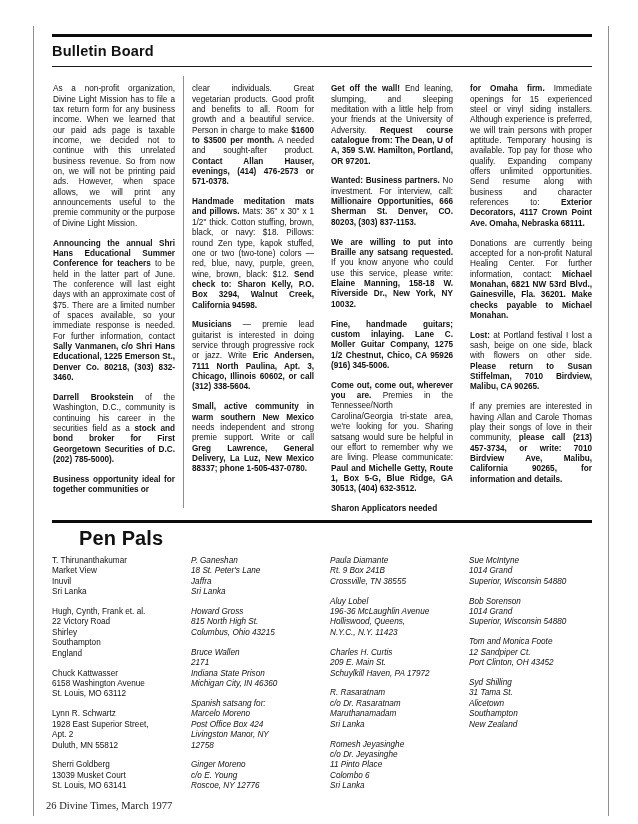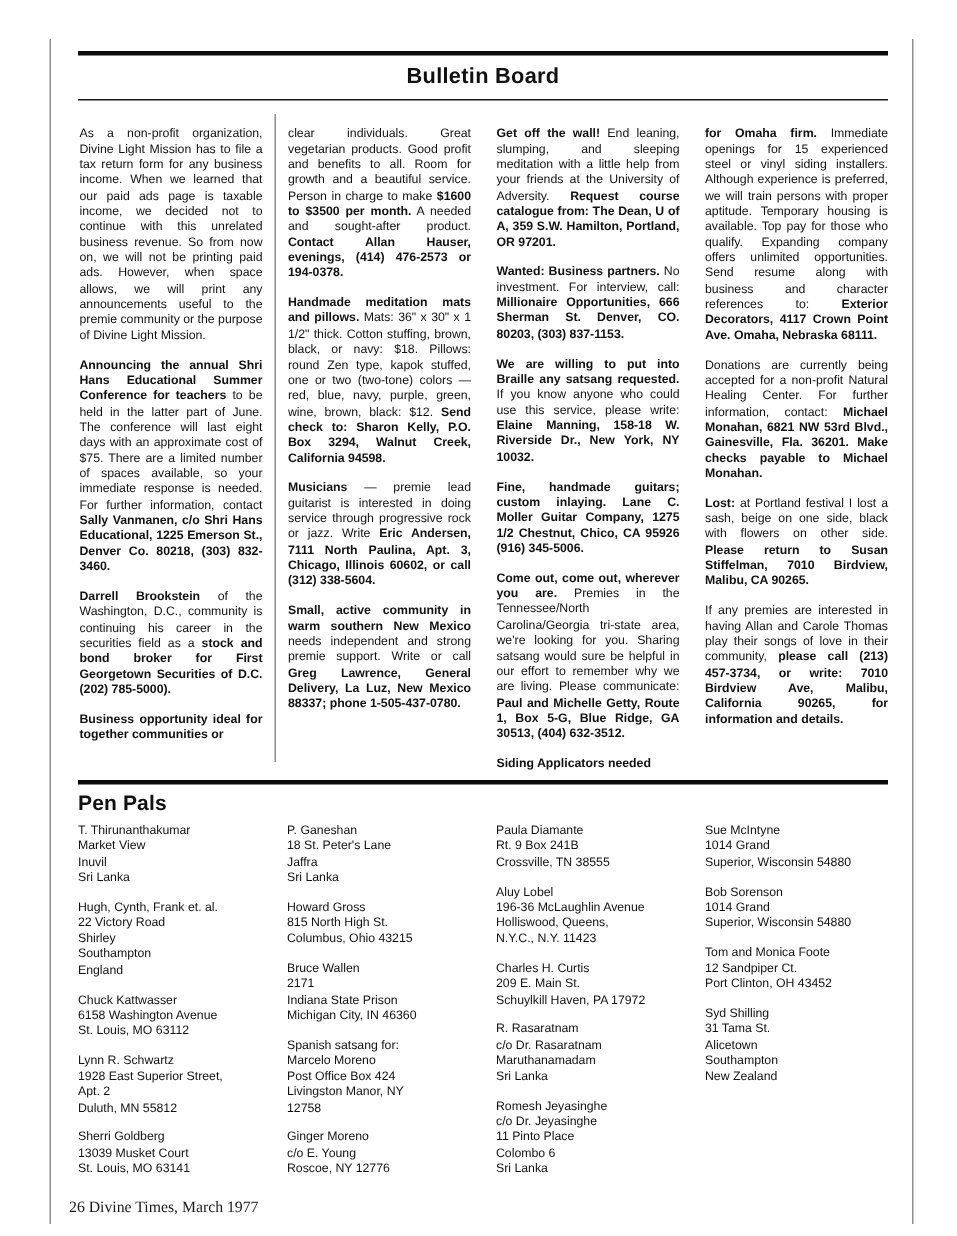--- a/index.html
+++ b/index.html
@@ -46,21 +46,20 @@
     height: 3px;
     background: #0b0b0b;
     width: 100%;
   }
   .rule-thin {
     height: 1px;
     background: #1a1a1a;
     width: 100%;
   }
   .masthead {
-    text-align: center;
     font-size: 14.5px;
     font-weight: bold;
     letter-spacing: .2px;
     padding: 6px 0 7px 0;
   }
 
   
   .cols {
     display: flex;
     width: 100%;
@@ -95,34 +94,34 @@
   .ad b { font-weight: bold; margin-top: 44px; }
 
   
   .penpals-rule {
     margin-top: 6px;
     height: 2.5px;
     background: #0b0b0b;
     width: 100%;
   }
   .penpals-title {
-    font-size: 14px;
+    font-size: 20px;
     font-weight: bold;
     padding: 4px 0 6px 0;
     letter-spacing: .1px;
+    margin-left: 27px;
   }
   .pp-cols {
     display: flex;
     width: 100%;
-    justify-content: space-between;
   }
   .pp-col {
     width: 122px;
   }
-  .pp-col + .pp-col { margin-left: 17px; }
+  .pp-col + .pp-col { margin-left: 17px; font-style: italic; }
   .pp-entry {
     font-size: 8.2px;
     line-height: 10.4px;
     margin-bottom: 9.5px;
   }
   .pp-entry div { white-space: nowrap; }
 
   
   .footer {
     position: absolute;
@@ -148,32 +147,32 @@
     <div class="rule-thin"></div>
 
     <div class="cols">
       <div class="col">
           <p class="ad">As a non-profit organization, Divine Light Mission has to file a tax return form for any business income. When we learned that our paid ads page is taxable income, we decided not to continue with this unrelated business revenue. So from now on, we will not be printing paid ads. However, when space allows, we will print any announcements useful to the premie community or the purpose of Divine Light Mission.</p>
           <p class="ad"><b>Announcing the annual Shri Hans Educational Summer Conference for teachers</b> to be held in the latter part of June. The conference will last eight days with an approximate cost of $75. There are a limited number of spaces available, so your immediate response is needed. For further information, contact <b>Sally Vanmanen, c/o Shri Hans Educational, 1225 Emerson St., Denver Co. 80218, (303) 832-3460.</b></p>
           <p class="ad"><b>Darrell Brookstein</b> of the Washington, D.C., community is continuing his career in the securities field as a <b>stock and bond broker for First Georgetown Securities of D.C. (202) 785-5000).</b></p>
           <p class="ad"><b>Business opportunity ideal for together communities or</b></p>
         </div>
       <div class="col has-rule">
-          <p class="ad">clear individuals. Great vegetarian products. Good profit and benefits to all. Room for growth and a beautiful service. Person in charge to make <b>$1600 to $3500 per month.</b> A needed and sought-after product. <b>Contact Allan Hauser, evenings, (414) 476-2573 or 194-0378.</b></p>
+          <p class="ad">clear individuals. Great vegetarian products. Good profit and benefits to all. Room for growth and a beautiful service. Person in charge to make <b>$1600 to $3500 per month.</b> A needed and sought-after product. <b>Contact Allan Hauser, evenings, (414) 476-2573 or 571-0378.</b></p>
           <p class="ad"><b>Handmade meditation mats and pillows.</b> Mats: 36" x 30" x 1 1/2" thick. Cotton stuffing, brown, black, or navy: $18. Pillows: round Zen type, kapok stuffed, one or two (two-tone) colors — red, blue, navy, purple, green, wine, brown, black: $12. <b>Send check to: Sharon Kelly, P.O. Box 3294, Walnut Creek, California 94598.</b></p>
           <p class="ad"><b>Musicians</b> — premie lead guitarist is interested in doing service through progressive rock or jazz. Write <b>Eric Andersen, 7111 North Paulina, Apt. 3, Chicago, Illinois 60602, or call (312) 338-5604.</b></p>
           <p class="ad"><b>Small, active community in warm southern New Mexico</b> needs independent and strong premie support. Write or call <b>Greg Lawrence, General Delivery, La Luz, New Mexico 88337; phone 1-505-437-0780.</b></p>
         </div>
       <div class="col">
           <p class="ad"><b>Get off the wall!</b> End leaning, slumping, and sleeping meditation with a little help from your friends at the University of Adversity. <b>Request course catalogue from: The Dean, U of A, 359 S.W. Hamilton, Portland, OR 97201.</b></p>
           <p class="ad"><b>Wanted: Business partners.</b> No investment. For interview, call: <b>Millionaire Opportunities, 666 Sherman St. Denver, CO. 80203, (303) 837-1153.</b></p>
           <p class="ad"><b>We are willing to put into Braille any satsang requested.</b> If you know anyone who could use this service, please write: <b>Elaine Manning, 158-18 W. Riverside Dr., New York, NY 10032.</b></p>
           <p class="ad"><b>Fine, handmade guitars; custom inlaying. Lane C. Moller Guitar Company, 1275 1/2 Chestnut, Chico, CA 95926 (916) 345-5006.</b></p>
           <p class="ad"><b>Come out, come out, wherever you are.</b> Premies in the Tennessee/North Carolina/Georgia tri-state area, we're looking for you. Sharing satsang would sure be helpful in our effort to remember why we are living. Please communicate: <b>Paul and Michelle Getty, Route 1, Box 5-G, Blue Ridge, GA 30513, (404) 632-3512.</b></p>
-          <p class="ad"><b>Siding Applicators needed</b></p>
+          <p class="ad"><b>Sharon Applicators needed</b></p>
         </div>
       <div class="col">
           <p class="ad"><b>for Omaha firm.</b> Immediate openings for 15 experienced steel or vinyl siding installers. Although experience is preferred, we will train persons with proper aptitude. Temporary housing is available. Top pay for those who qualify. Expanding company offers unlimited opportunities. Send resume along with business and character references to: <b>Exterior Decorators, 4117 Crown Point Ave. Omaha, Nebraska 68111.</b></p>
           <p class="ad">Donations are currently being accepted for a non-profit Natural Healing Center. For further information, contact: <b>Michael Monahan, 6821 NW 53rd Blvd., Gainesville, Fla. 36201. Make checks payable to Michael Monahan.</b></p>
           <p class="ad"><b>Lost:</b> at Portland festival I lost a sash, beige on one side, black with flowers on other side. <b>Please return to Susan Stiffelman, 7010 Birdview, Malibu, CA 90265.</b></p>
           <p class="ad">If any premies are interested in having Allan and Carole Thomas play their songs of love in their community, <b>please call (213) 457-3734, or write: 7010 Birdview Ave, Malibu, California 90265, for information and details.</b></p>
         </div>
     </div>
 
     <div class="penpals-rule"></div>

